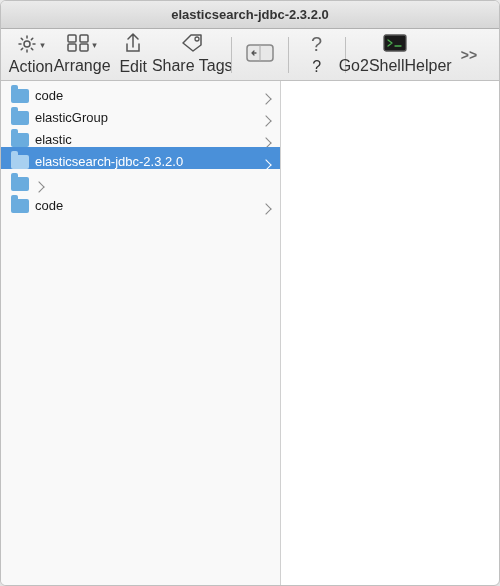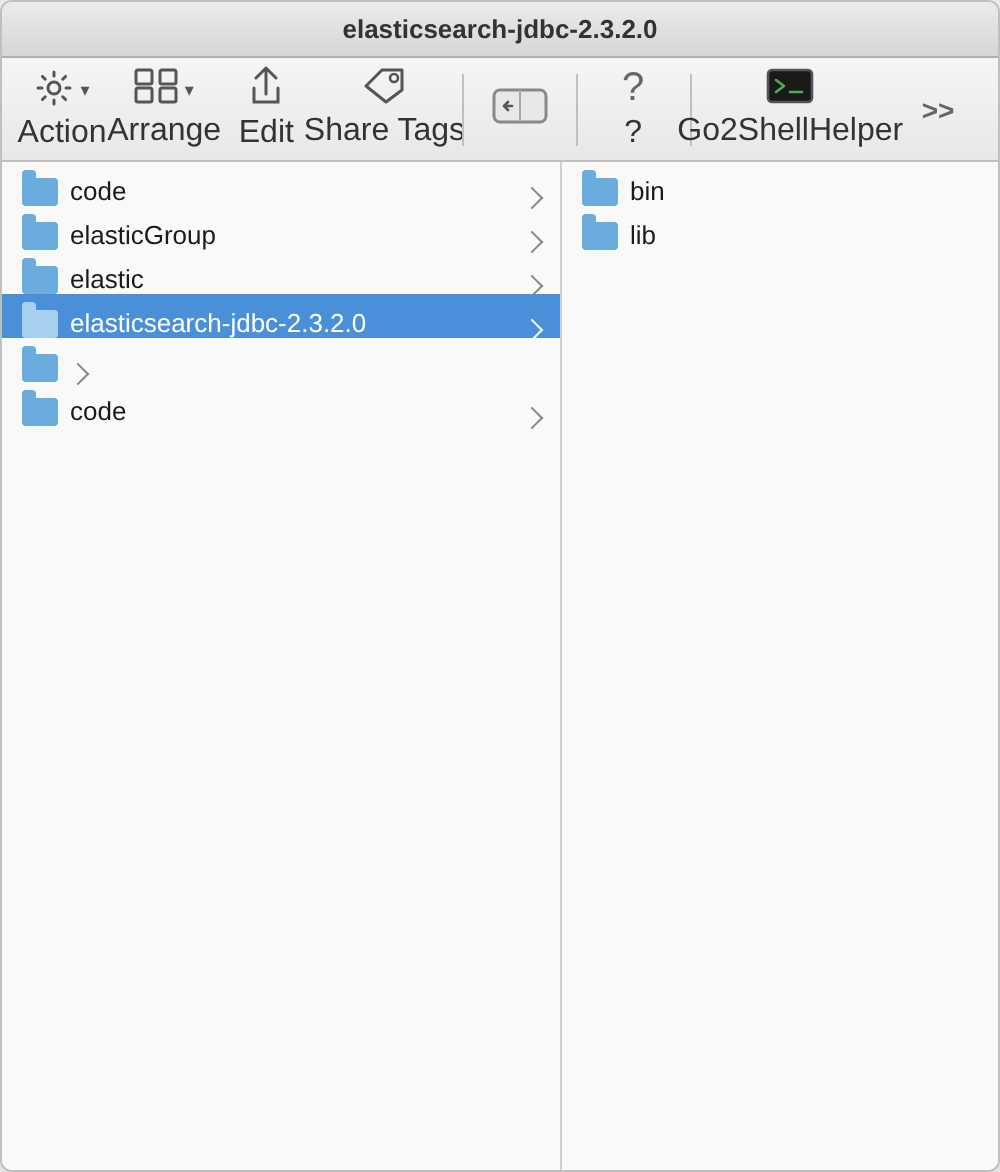--- a/index.html
+++ b/index.html
@@ -360,28 +360,15 @@
       </div>
 
       <div class="file-item">
         <div class="folder-icon"></div>
         <span class="item-label">code</span>
         <div class="chevron"></div>
       </div>
 
     </div>
 
-    <div class="right-pane">
-
-      <div class="file-item">
-        <div class="folder-icon"></div>
-        <span class="item-label">bin</span>
-      </div>
-
-      <div class="file-item">
-        <div class="folder-icon"></div>
-        <span class="item-label">lib</span>
-      </div>
-
-    </div>
 
   </div>
 </div>
 
 </body></html>

